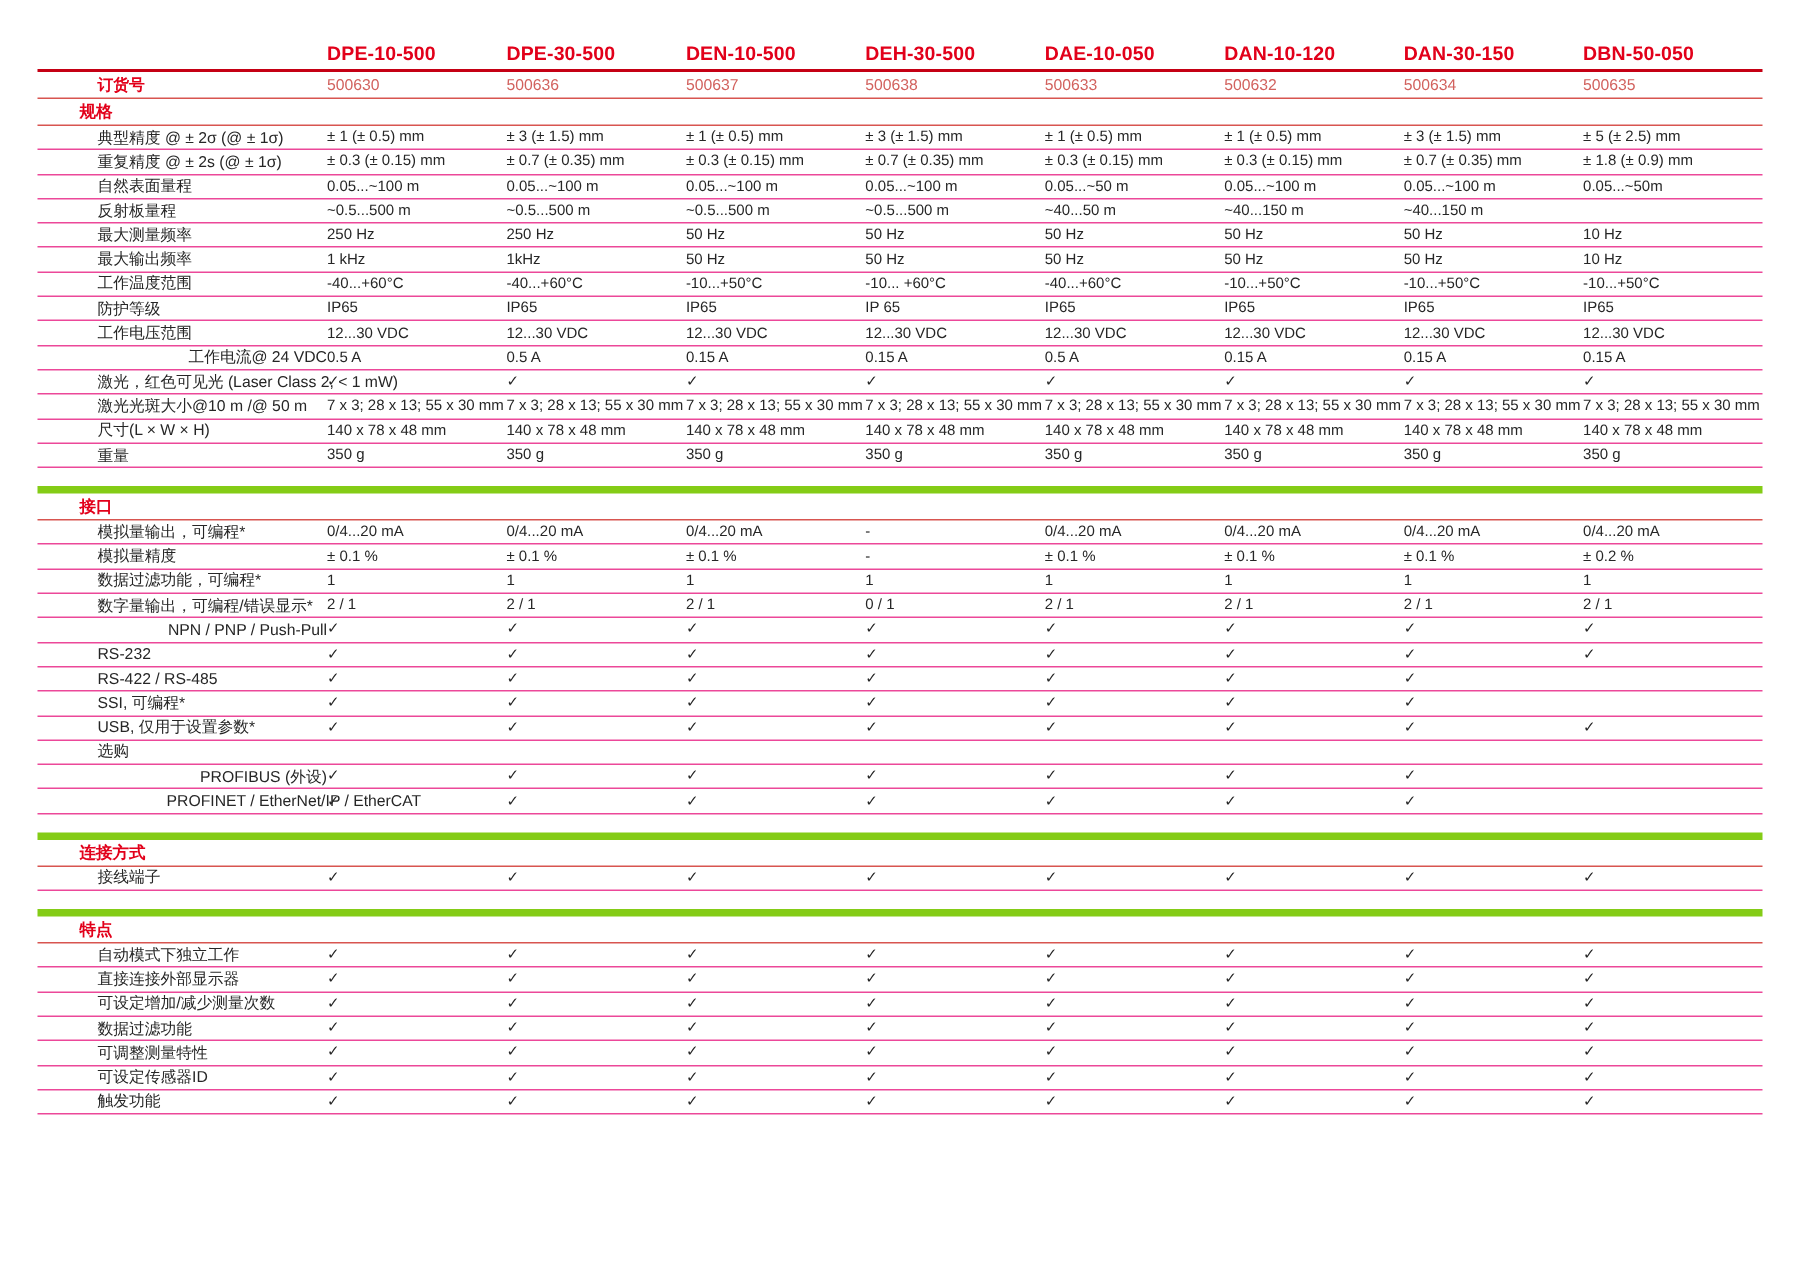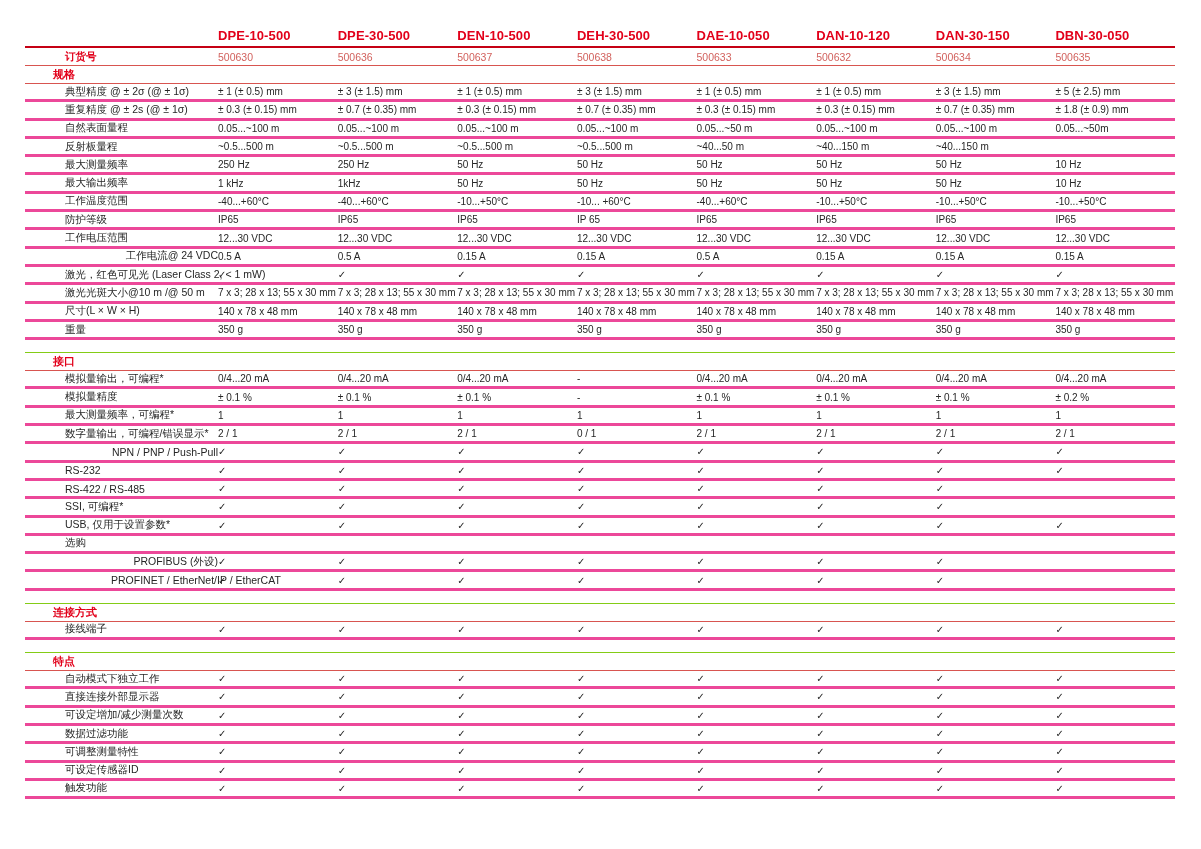--- a/index.html
+++ b/index.html
@@ -19,48 +19,48 @@
   .r.hdr{border-bottom:2px solid #c50014;height:22px;}
   .pname{
     color:#e2001a;font-weight:bold;font-size:13px;
     white-space:nowrap;letter-spacing:0.1px;
   }
   
   .r.order{border-bottom:1px solid #d85550;height:17px;}
   .onum{color:#d2625e;font-size:10.5px;}
   
   .r.sect{border-bottom:1px solid #d85550;height:17px;}
-  .r.sect.gap-top{border-top:1px solid #84cc16;}
+  .r.sect.gap-top{border-top:5px solid #84cc16;}
   .stitle{
     color:#e2001a;font-weight:bold;font-size:11px;
     grid-column:1 / -1;white-space:nowrap;margin-left:28px;
   }
   
-  .r.data{border-bottom:3px solid #ec4899;height:15.3px;}
+  .r.data{border-bottom:1px solid #ec4899;height:15.3px;}
   .lbl{font-size:10.5px;white-space:nowrap;overflow:visible;margin-left:40px;}
   .lbl.bold-red{color:#e2001a;font-weight:bold;}
   .lbl.ind{padding-left:46px;text-align:right;}
   .v{font-size:10px;white-space:nowrap;overflow:visible;}
   .spacer{height:12px;}
 </style>
 </head>
 <body>
 
 <div class="page">
   <div class="tbl" id="tbl">
       <div class="r hdr">
         <div class="lbl"></div>
         <div class="pname">DPE-10-500</div>
         <div class="pname">DPE-30-500</div>
         <div class="pname">DEN-10-500</div>
         <div class="pname">DEH-30-500</div>
         <div class="pname">DAE-10-050</div>
         <div class="pname">DAN-10-120</div>
         <div class="pname">DAN-30-150</div>
-        <div class="pname">DBN-30-050</div>
+        <div class="pname">DBN-50-050</div>
       </div>
       <div class="r order">
         <div class="lbl bold-red">订货号</div>
         <div class="onum">500630</div>
         <div class="onum">500636</div>
         <div class="onum">500637</div>
         <div class="onum">500638</div>
         <div class="onum">500633</div>
         <div class="onum">500632</div>
         <div class="onum">500634</div>
@@ -243,21 +243,21 @@
         <div class="v">± 0.1 %</div>
         <div class="v">± 0.1 %</div>
         <div class="v">± 0.1 %</div>
         <div class="v">-</div>
         <div class="v">± 0.1 %</div>
         <div class="v">± 0.1 %</div>
         <div class="v">± 0.1 %</div>
         <div class="v">± 0.2 %</div>
       </div>
       <div class="r data">
-        <div class="lbl">最大测量频率，可编程*</div>
+        <div class="lbl">数据过滤功能，可编程*</div>
         <div class="v">1</div>
         <div class="v">1</div>
         <div class="v">1</div>
         <div class="v">1</div>
         <div class="v">1</div>
         <div class="v">1</div>
         <div class="v">1</div>
         <div class="v">1</div>
       </div>
       <div class="r data">

